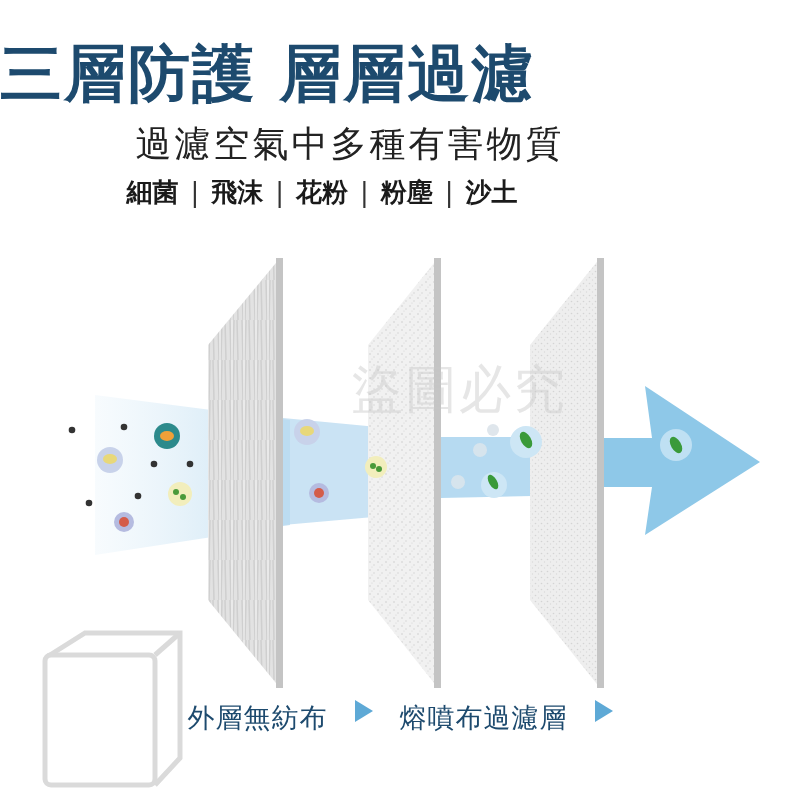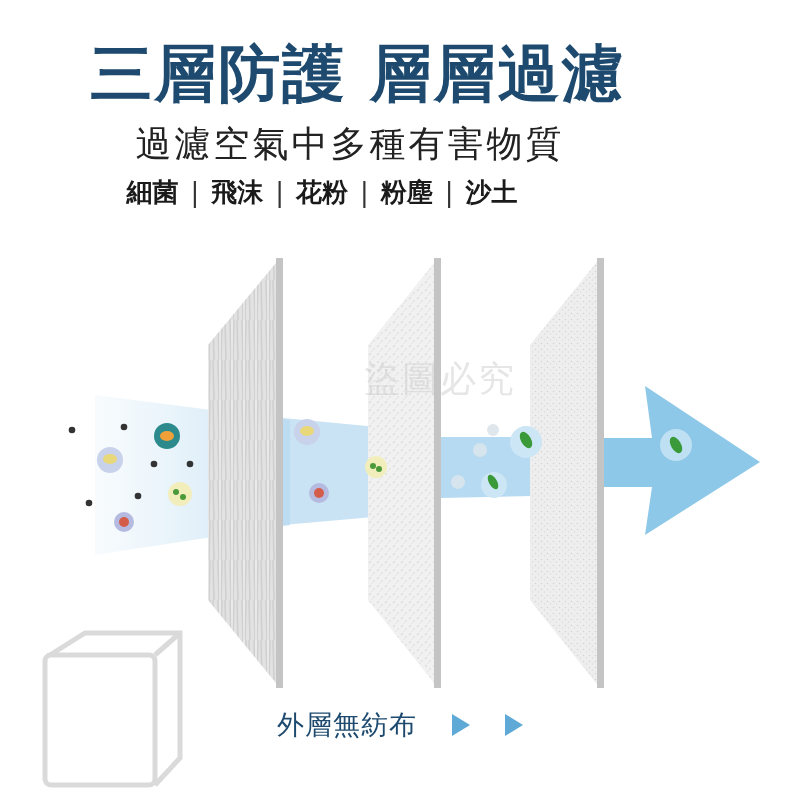--- a/index.html
+++ b/index.html
@@ -1,44 +1,44 @@
 <!DOCTYPE html>
 <html><head>
   <meta charset="utf-8">
   <style>
     html, body { margin: 0; padding: 0; }
     body {
       width: 800px; height: 800px; background: #ffffff; position: relative; overflow: hidden;
       font-family: "DejaVu Sans", "Liberation Sans", sans-serif;
     }
     .title {
-      position: absolute; left: 0; top: 36px; width: 716px; text-align: center;
+      position: absolute; left: 0; top: 36px; width: 716px; text-align: left;
       font-size: 62px; font-weight: bold; color: #1d4a6e; letter-spacing: 2px; line-height: 76px;
     }
     .subtitle {
       position: absolute; left: 0; top: 120px; width: 700px; text-align: center;
       font-size: 36px; color: #222; letter-spacing: 3px; line-height: 48px;
     }
     .tags {
       position: absolute; left: 0; top: 172px; width: 644px; text-align: center;
       font-size: 26px; font-weight: bold; color: #1a1a1a; line-height: 40px;
     }
     .tags .sep { color: #333; font-weight: normal; margin: 0 12px; }
     .scene { position: absolute; left: 0; top: 0; width: 800px; height: 800px; }
     .labels {
       position: absolute; left: 0; top: 700px; width: 800px; height: 50px;
-      display: flex; justify-content: center; align-items: center; gap: 35px;
+      display: flex; justify-content: center; gap: 27px;
       font-size: 27px; color: #1d4a6e; letter-spacing: 1px;
     }
     .labels .tri {
       width: 0; height: 0; border-top: 11px solid transparent; border-bottom: 11px solid transparent;
       border-left: 18px solid #5ea9d6; display: inline-block;
     }
     .watermark {
-      position: absolute; left: 440px; top: 355px; font-size: 36px; color: rgba(200,200,200,0.45);
+      position: absolute; left: 459px; top: 355px; font-size: 52px; color: rgba(200,200,200,0.45);
       transform: translateX(-50%); letter-spacing: 2px; pointer-events: none;
     }
   </style>
 </head>
 <body>
 
 <div class="title">三層防護 層層過濾</div>
 <div class="subtitle">過濾空氣中多種有害物質</div>
 <div class="tags">
   <span>細菌</span><span class="sep">|</span><span>飛沫</span><span class="sep">|</span><span>花粉</span><span class="sep">|</span><span>粉塵</span><span class="sep">|</span><span>沙土</span>
@@ -149,14 +149,15 @@
     <path d="M50 655 L85 633 L180 633 L180 758 L155 785"></path>
     <path d="M155 655 L180 633"></path>
   </g>
 </svg>
 
 <div class="watermark">盜圖必究</div>
 
 <div class="labels">
   <span>外層無紡布</span>
   <span class="tri"></span>
+  <span>熔噴布過濾層</span>
   <span class="tri"></span>
 </div>
 
 </body></html>

